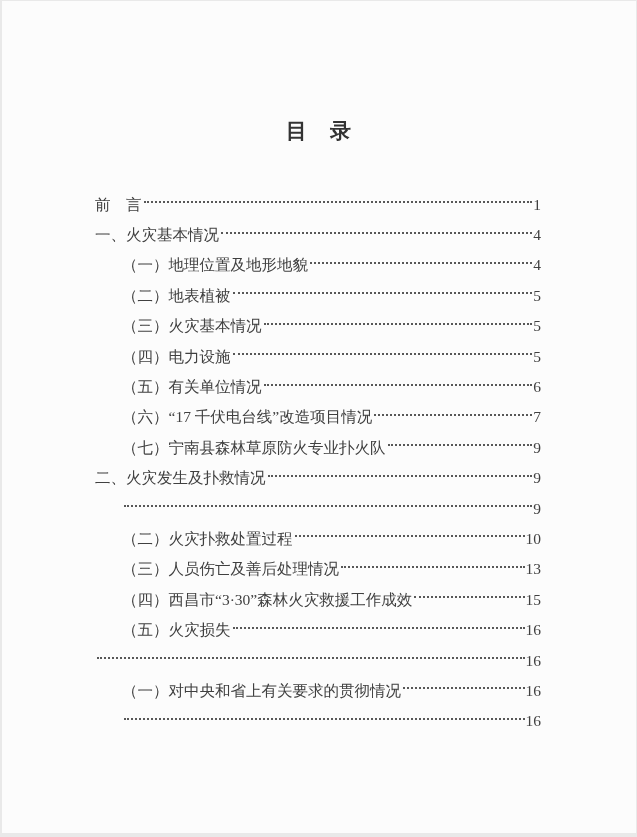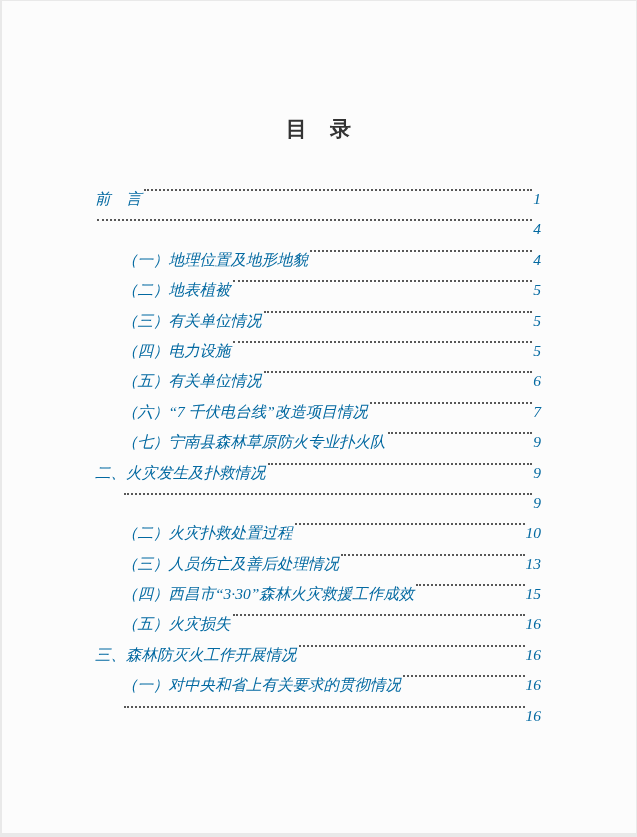--- a/index.html
+++ b/index.html
@@ -16,32 +16,30 @@
     background: #fcfcfc;
   }
   .doc-title {
     margin-top: 117px;
     text-align: center;
     font-size: 21px;
     line-height: 26px;
     font-weight: bold;
     color: #333333;
     letter-spacing: 1px;
-    font-family: Liberation Mono, monospace;
   }
   .toc {
     margin: 45px 95px 0 93px;
   }
   .toc-row {
     display: flex;
-    align-items: flex-start;
+    align-items: center;
     height: 30.4px;
-    color: #0369a1;
+    color: #404040;
     font-size: 15.5px;
-    font-style: italic;
   }
   .toc-row.level-1 { padding-left: 27px; }
   .toc-label {
     white-space: nowrap;
     line-height: 19px;
   }
   .toc-leader {
     flex: 1 1 auto;
     min-width: 8px;
     border-bottom: 2px dotted #575757;
@@ -60,56 +58,57 @@
 
   <div class="toc">
 
       <div class="toc-row level-0">
         <span class="toc-label">前　言</span>
         <span class="toc-leader"></span>
         <span class="toc-page">1</span>
       </div>
 
       <div class="toc-row level-0">
+        <span class="toc-label">一、火灾基本情况</span>
         <span class="toc-leader"></span>
         <span class="toc-page">4</span>
       </div>
 
       <div class="toc-row level-1">
         <span class="toc-label">（一）地理位置及地形地貌</span>
         <span class="toc-leader"></span>
         <span class="toc-page">4</span>
       </div>
 
       <div class="toc-row level-1">
         <span class="toc-label">（二）地表植被</span>
         <span class="toc-leader"></span>
         <span class="toc-page">5</span>
       </div>
 
       <div class="toc-row level-1">
-        <span class="toc-label">（三）有关单位情况</span>
+        <span class="toc-label">（三）火灾基本情况</span>
         <span class="toc-leader"></span>
         <span class="toc-page">5</span>
       </div>
 
       <div class="toc-row level-1">
         <span class="toc-label">（四）电力设施</span>
         <span class="toc-leader"></span>
         <span class="toc-page">5</span>
       </div>
 
       <div class="toc-row level-1">
         <span class="toc-label">（五）有关单位情况</span>
         <span class="toc-leader"></span>
         <span class="toc-page">6</span>
       </div>
 
       <div class="toc-row level-1">
-        <span class="toc-label">（六）“7 千伏电台线”改造项目情况</span>
+        <span class="toc-label">（六）“17 千伏电台线”改造项目情况</span>
         <span class="toc-leader"></span>
         <span class="toc-page">7</span>
       </div>
 
       <div class="toc-row level-1">
         <span class="toc-label">（七）宁南县森林草原防火专业扑火队</span>
         <span class="toc-leader"></span>
         <span class="toc-page">9</span>
       </div>
 
@@ -142,21 +141,20 @@
         <span class="toc-page">15</span>
       </div>
 
       <div class="toc-row level-1">
         <span class="toc-label">（五）火灾损失</span>
         <span class="toc-leader"></span>
         <span class="toc-page">16</span>
       </div>
 
       <div class="toc-row level-0">
-        <span class="toc-label">三、森林防灭火工作开展情况</span>
         <span class="toc-leader"></span>
         <span class="toc-page">16</span>
       </div>
 
       <div class="toc-row level-1">
         <span class="toc-label">（一）对中央和省上有关要求的贯彻情况</span>
         <span class="toc-leader"></span>
         <span class="toc-page">16</span>
       </div>
 

